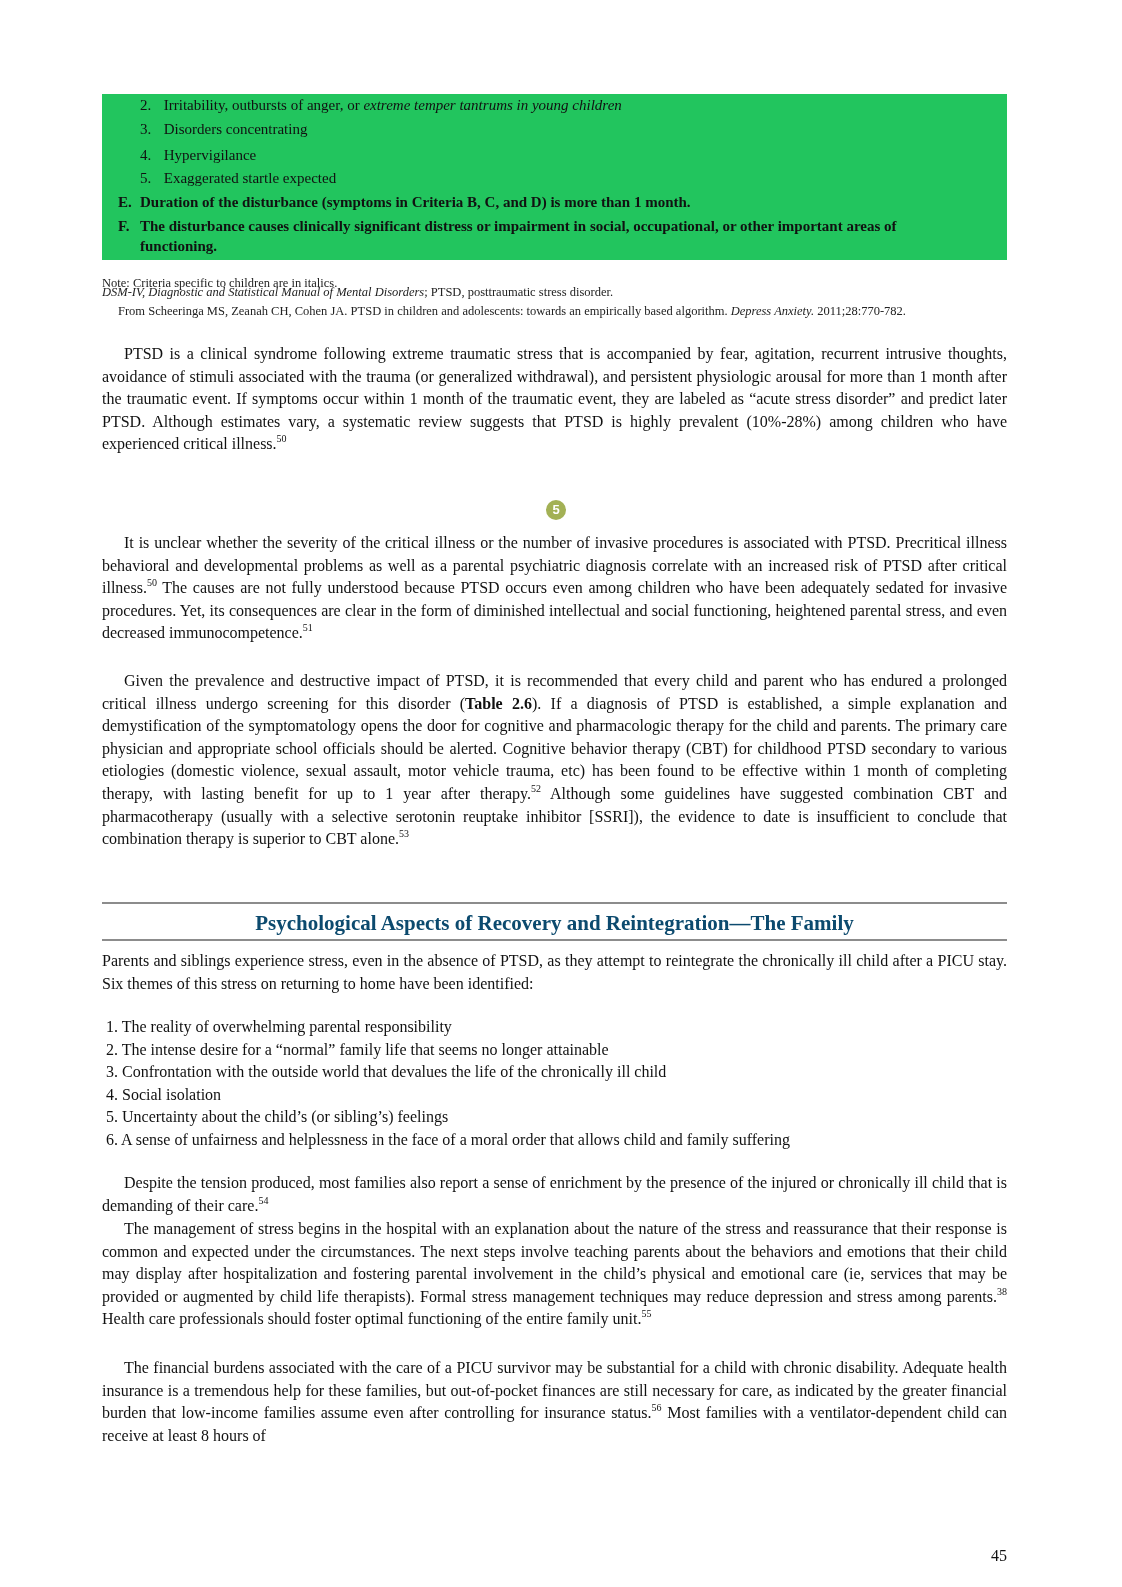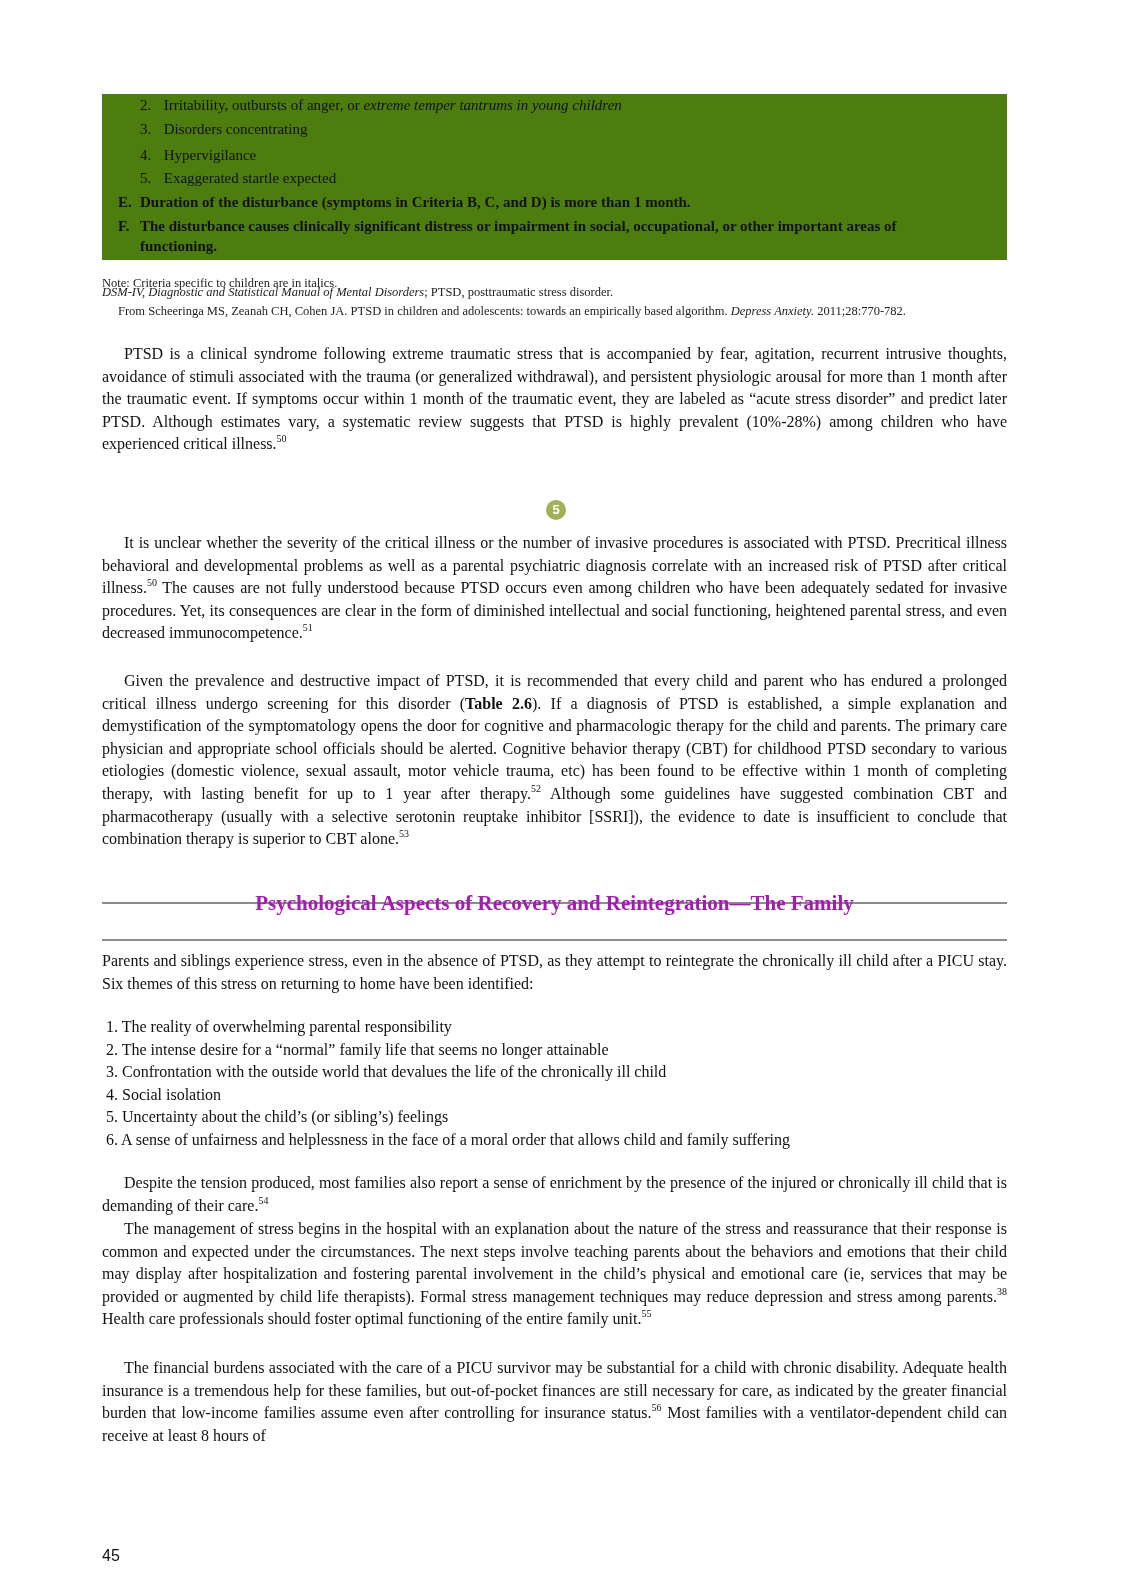--- a/index.html
+++ b/index.html
@@ -1,48 +1,48 @@
 <!DOCTYPE html>
 <html><head>
 <meta charset="utf-8">
 <style>
   html, body { margin:0; padding:0; background:#ffffff; }
   body { width:1122px; height:1587px; position:relative; overflow:hidden;
          font-family:"Liberation Serif", "DejaVu Serif", serif; color:#111; }
   .page { position:absolute; left:102px; top:0; width:905px; }
 
   .criteria-box { position:absolute; left:0; top:94px; width:905px; height:166px;
-                  background:#4d7c0f; }
+                  background:#22c55e; }
   .crit-sub { position:absolute; left:38px; font-size:15px; line-height:18px; white-space:nowrap; }
   .crit-sub .num { display:inline-block; width:20px; }
   .crit-main { position:absolute; left:16px; right:30px; font-size:15px; font-weight:bold; line-height:20px; }
   .crit-main .letter { position:absolute; left:0; }
   .crit-main .txt { display:block; padding-left:22px; }
 
   .note { position:absolute; left:0; width:900px; font-size:12.5px; line-height:16px; color:#222; }
   .note.hang { padding-left:12px; text-indent:-12px;margin-left:16px; }
 
   .para { position:absolute; left:0; width:905px; font-size:16px; line-height:22.6px;
           text-align:justify;font-family:Liberation Serif, serif; }
   .para.indent { text-indent:22px; }
   sup { font-size:10px; line-height:0; vertical-align:7px; }
 
   .section-badge { position:absolute; left:444px; top:500px; width:20px; height:20px;
                    border-radius:50%; background:#a3b155; color:#fff; font-family:"Liberation Sans", sans-serif;
                    font-weight:bold; font-size:13px; text-align:center; line-height:20px; }
 
   .rule { position:absolute; left:0; width:905px; height:2px; background:#8c8c8c; }
-  .section-heading { position:absolute; left:0; width:905px; top:890px; text-align:center;
-                     font-size:21px; font-weight:bold; color:#a21caf; line-height:26px; }
+  .section-heading { position:absolute; left:0; width:905px; top:910px; text-align:center;
+                     font-size:21px; font-weight:bold; color:#0c4a6e; line-height:26px; }
 
   .themes { position:absolute; left:4px; top:1016px; width:900px; font-size:16px; line-height:22.6px; }
   .themes div { white-space:nowrap; }
 
-  .page-number { position:absolute; left:0; width:905px; top:1547px; text-align:left;
-                 font-family:Liberation Sans, sans-serif; font-size:16px; color:#111; }
+  .page-number { position:absolute; left:0; width:905px; top:1547px; text-align:right;
+                 font-family:Liberation Serif, serif; font-size:16px; color:#111; }
   i, em { font-style:italic; }
 </style>
 </head>
 <body>
 
 <div class="page">
 
   <div class="criteria-box">
     <div class="crit-sub" style="top:2px">
       <span class="num">2.</span>

